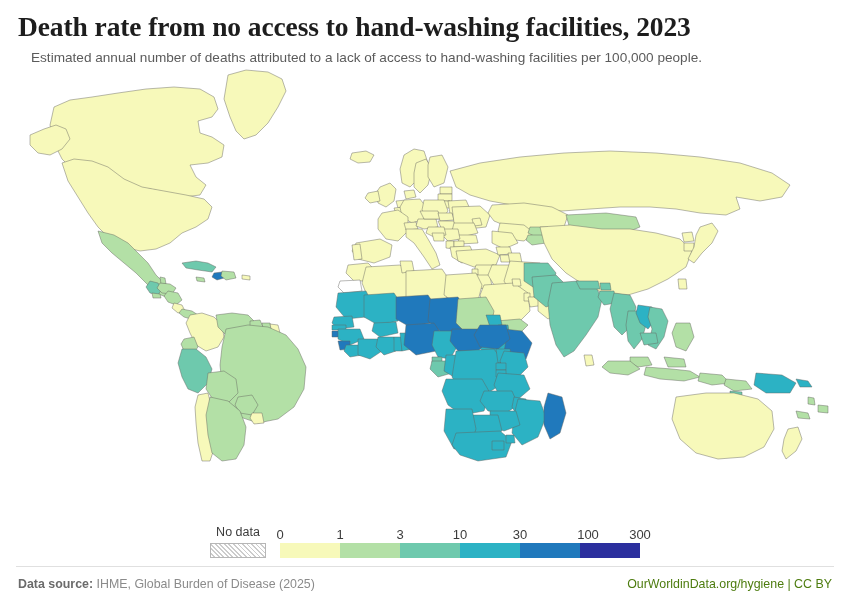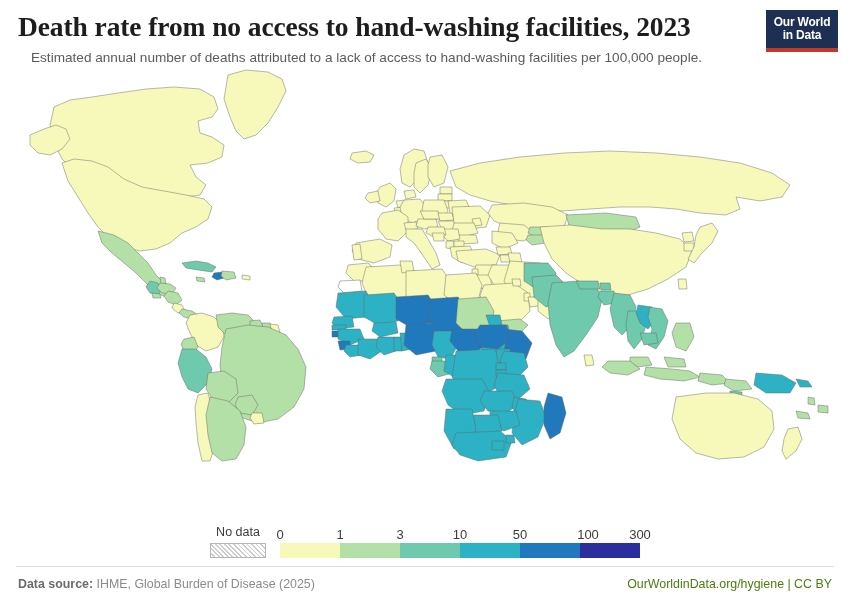--- a/index.html
+++ b/index.html
@@ -180,24 +180,20 @@
   }
 </style>
 </head>
 <body>
 
 <div class="chart-root">
 
   <div class="header">
     <h1 class="title">Death rate from no access to hand-washing facilities, 2023</h1>
     <p class="subtitle">Estimated annual number of deaths attributed to a lack of access to hand-washing facilities per 100,000 people.</p>
-    <div class="owid-logo">
-      <span>Our World</span>
-      <span>in Data</span>
-    </div>
   </div>
 
   <div class="map-area">
     <svg class="map-svg" viewBox="0 0 850 395" preserveAspectRatio="xMidYMid meet">
       <g id="countries">
           <path d="M228 8L246 3L268 5L282 12L286 24L278 40L268 56L256 68L244 72L236 64L230 50L224 32Z" fill="#f7f9ba"></path>
           <path d="M54 40L70 33L92 30L118 26L146 22L174 20L200 22L214 30L218 42L212 50L198 54L200 66L212 70L224 78L222 90L208 96L190 98L196 110L206 118L200 128L184 130L168 126L150 122L128 120L106 118L88 112L74 104L62 92L54 76L50 58Z" fill="#f7f9ba"></path>
           <path d="M62 96L74 92L92 94L108 100L124 112L142 120L164 124L186 128L204 132L212 140L208 152L196 160L182 166L170 176L156 182L140 184L124 180L110 172L98 160L88 146L78 130L68 114Z" fill="#f7f9ba"></path>
           <path d="M30 68L44 62L56 58L66 62L70 72L62 82L50 88L38 86L30 78Z" fill="#f7f9ba"></path>
           <path d="M98 164L114 168L128 176L138 186L148 196L156 208L164 216L172 222L166 230L156 226L146 216L136 206L124 196L112 186L102 176Z" fill="#b3e0a6"></path>
@@ -374,21 +370,21 @@
       <div class="legend-nodata">
         <div class="legend-nodata-label">No data</div>
         <div class="legend-nodata-swatch"></div>
       </div>
       <div class="legend-scale">
         <div class="legend-ticks" id="legend-ticks">
             <div class="legend-tick" style="left: 0px;">0</div>
             <div class="legend-tick" style="left: 60px;">1</div>
             <div class="legend-tick" style="left: 120px;">3</div>
             <div class="legend-tick" style="left: 180px;">10</div>
-            <div class="legend-tick" style="left: 240px;">50</div>
+            <div class="legend-tick" style="left: 240px;">30</div>
             <div class="legend-tick" style="left: 300px; margin-left: 8px;">100</div>
             <div class="legend-tick" style="left: 360px; margin-top: 48px;">300</div>
           </div>
         <div class="legend-bars" id="legend-bars">
             <div class="legend-bar" style="background: rgb(247, 249, 186);"></div>
             <div class="legend-bar" style="background: rgb(179, 224, 166);"></div>
             <div class="legend-bar" style="background: rgb(110, 201, 173);"></div>
             <div class="legend-bar" style="background: rgb(44, 178, 196);"></div>
             <div class="legend-bar" style="background: rgb(32, 121, 188);"></div>
             <div class="legend-bar" style="background: rgb(43, 47, 158);"></div>

